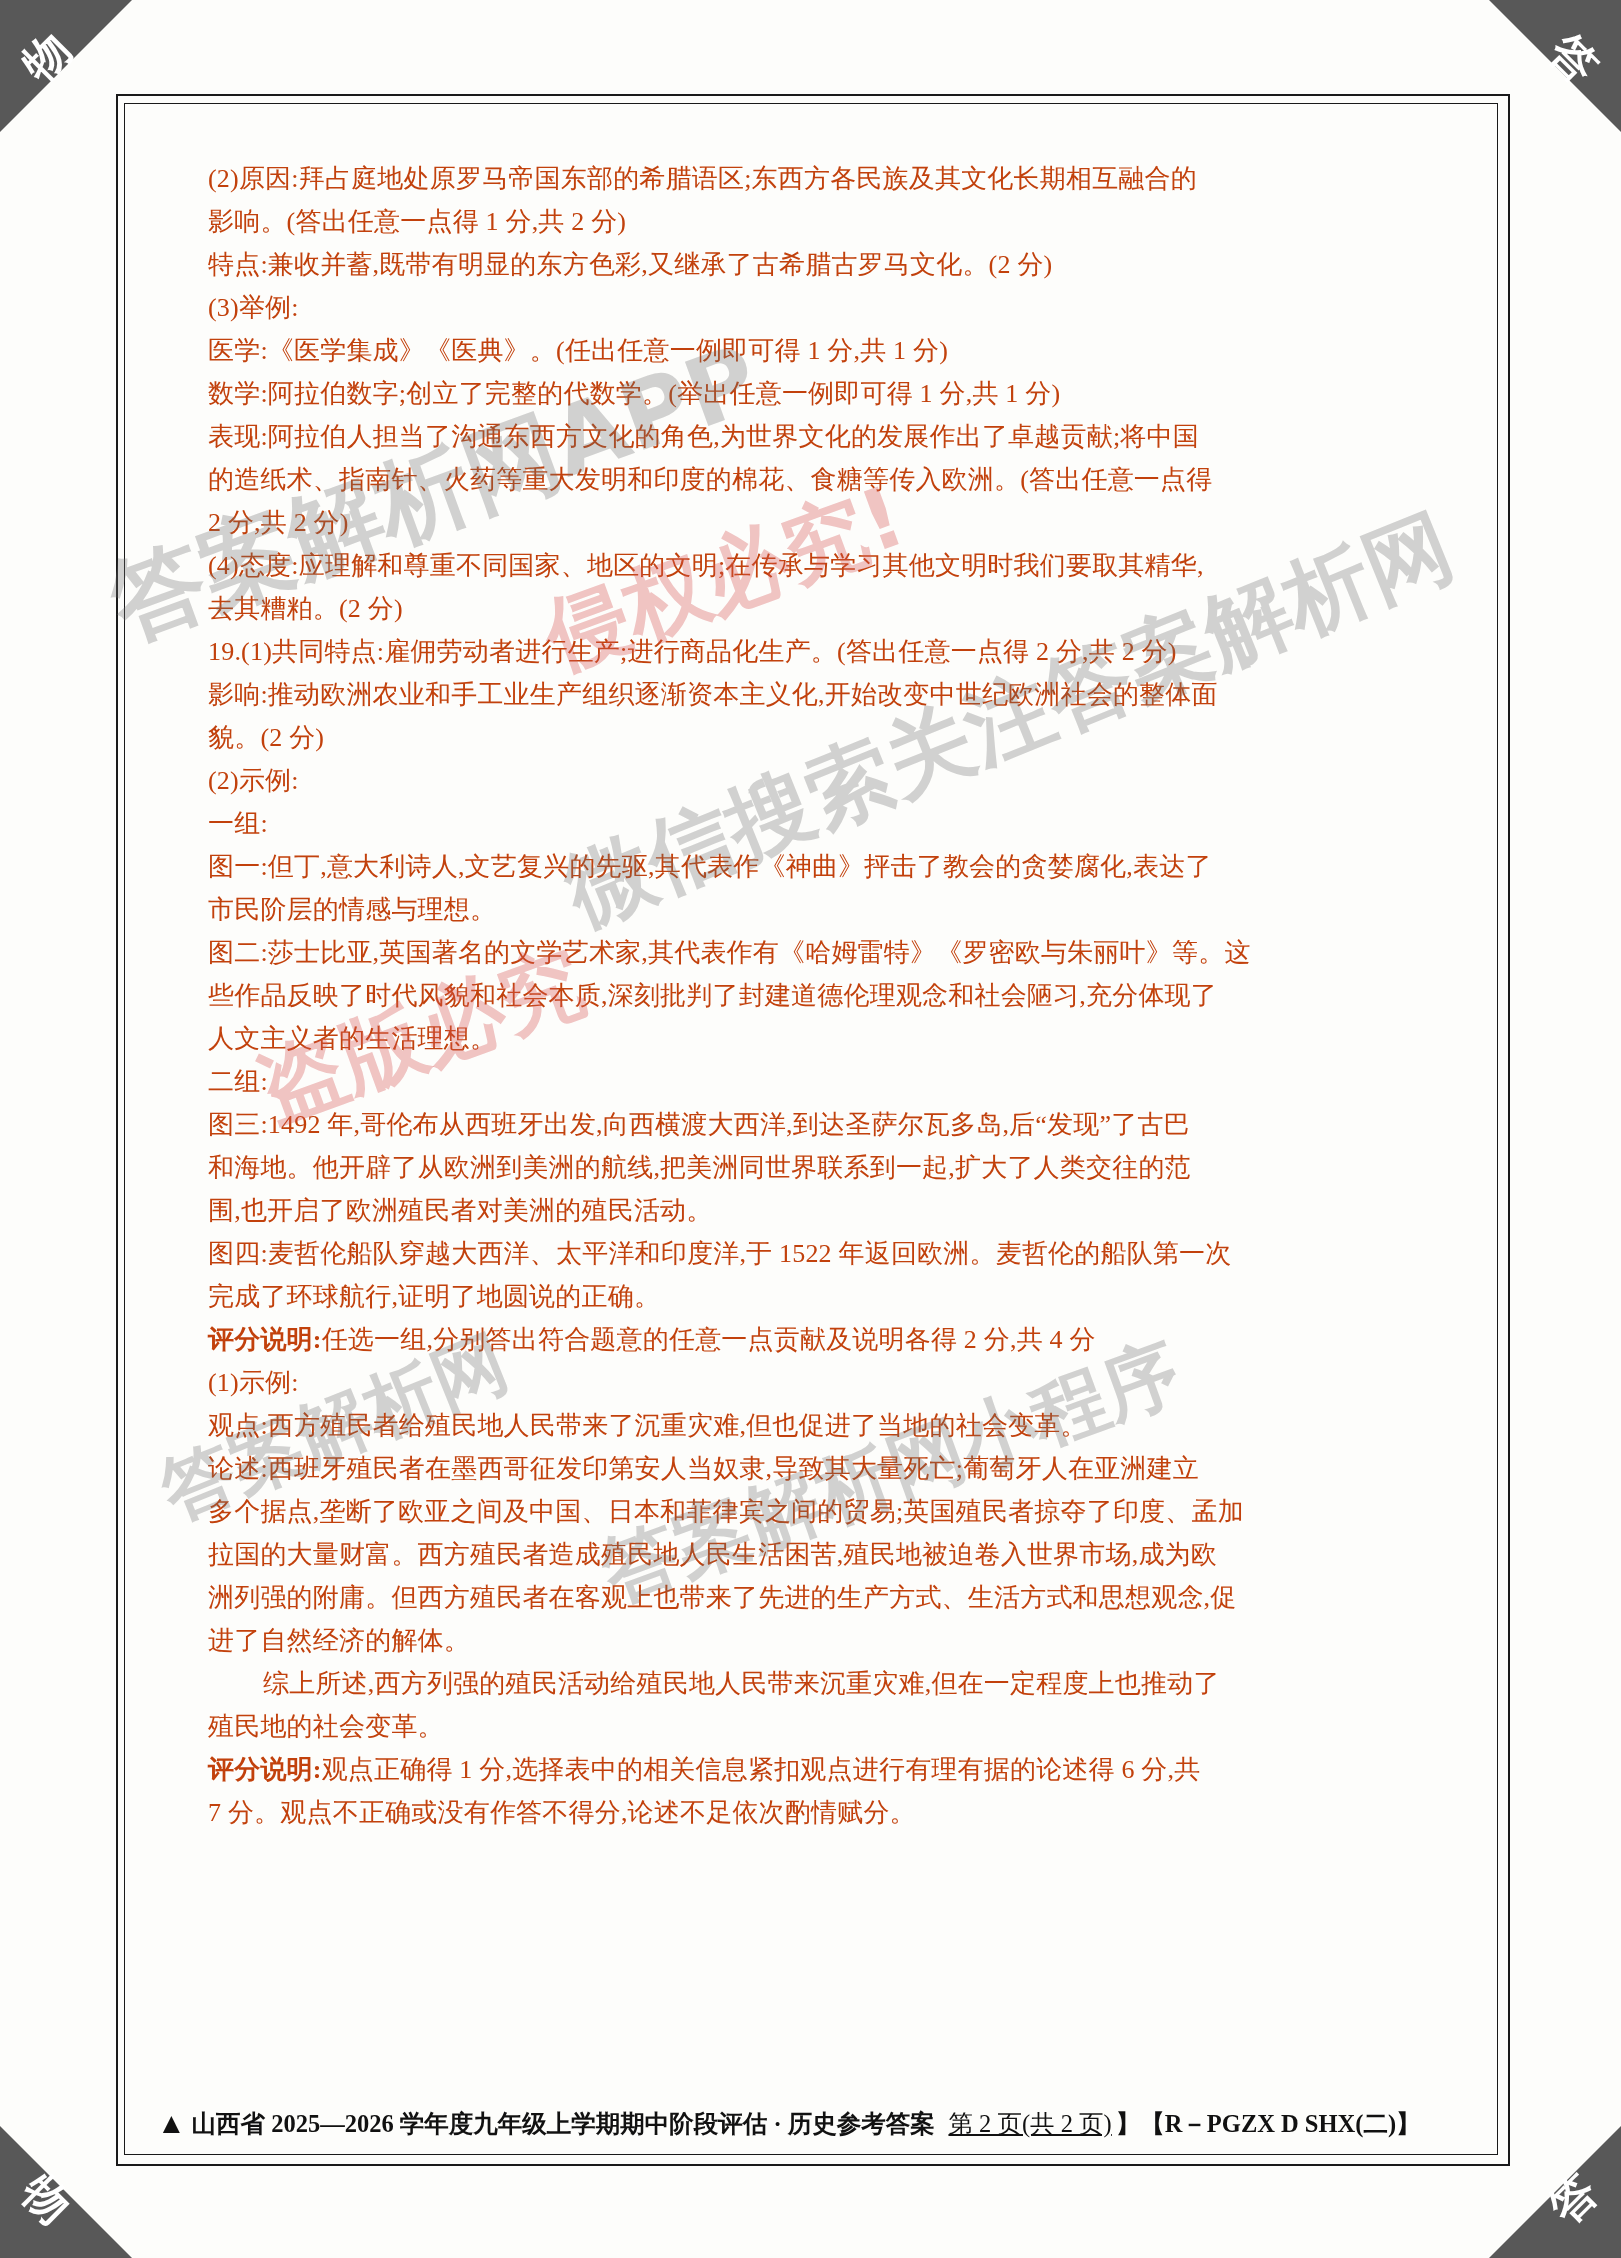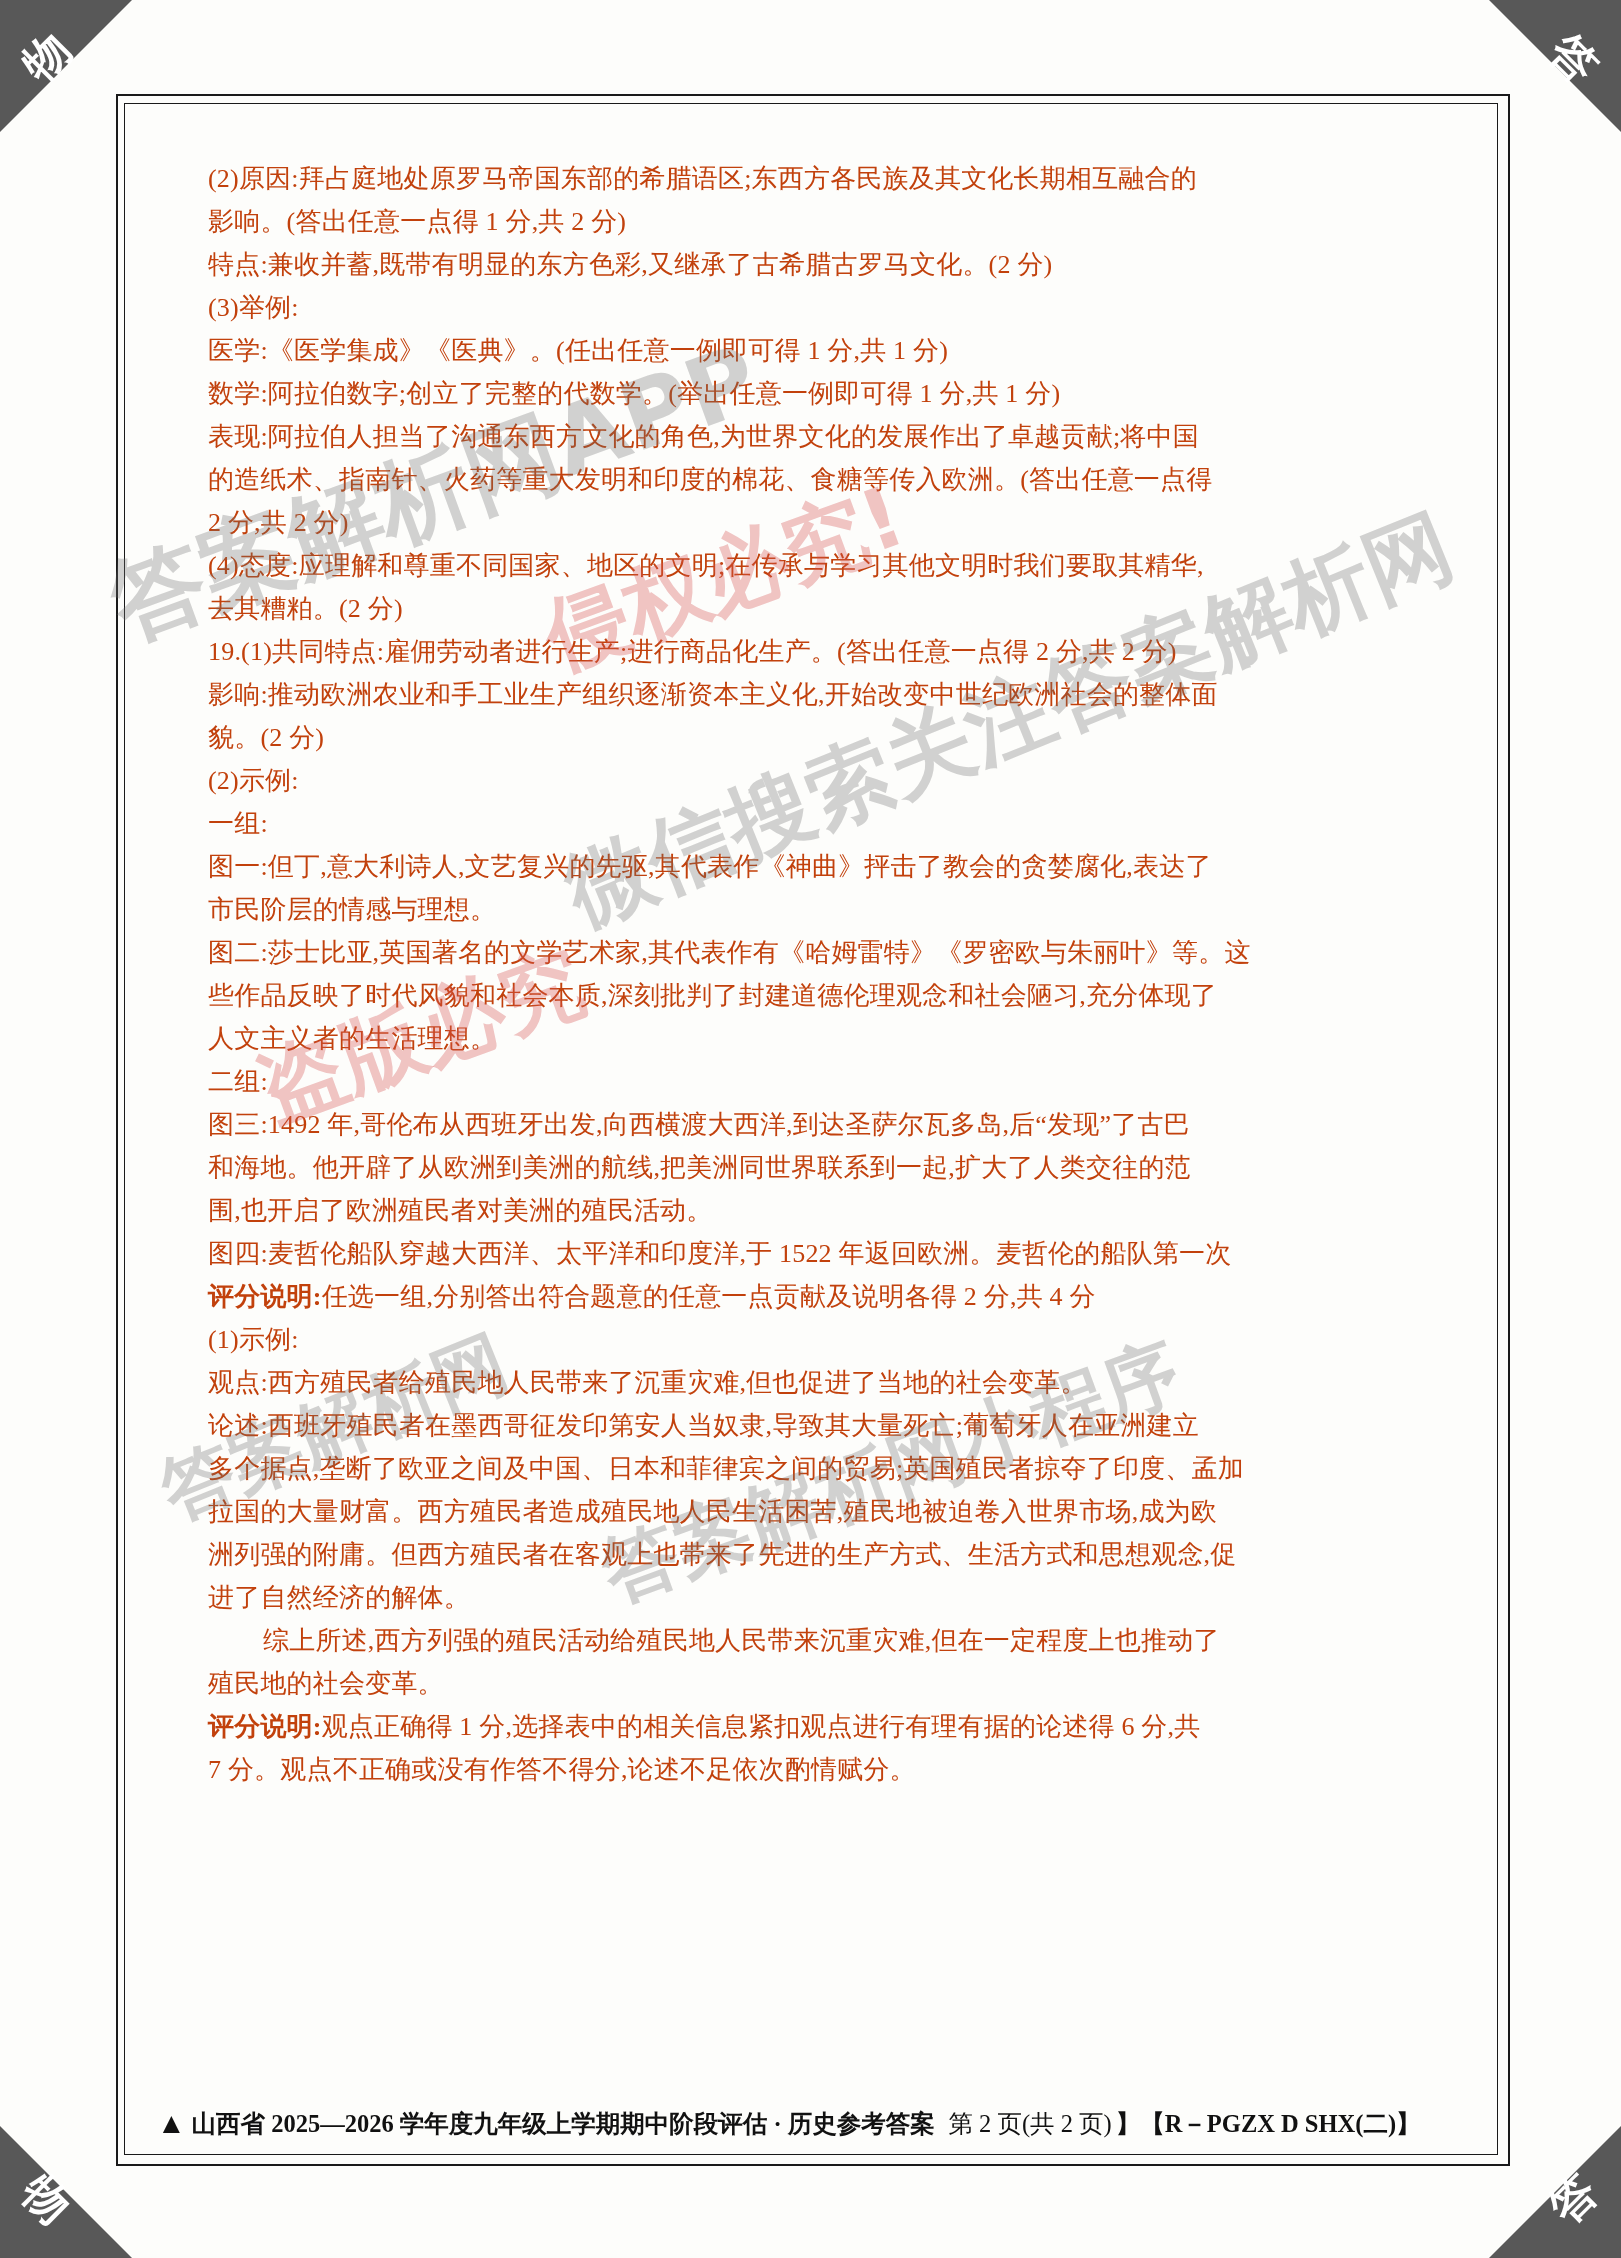--- a/index.html
+++ b/index.html
@@ -216,20 +216,21 @@
     <div class="line">图一:但丁,意大利诗人,文艺复兴的先驱,其代表作《神曲》抨击了教会的贪婪腐化,表达了</div>
     <div class="line">市民阶层的情感与理想。</div>
     <div class="line">图二:莎士比亚,英国著名的文学艺术家,其代表作有《哈姆雷特》《罗密欧与朱丽叶》等。这</div>
     <div class="line">些作品反映了时代风貌和社会本质,深刻批判了封建道德伦理观念和社会陋习,充分体现了</div>
     <div class="line">人文主义者的生活理想。</div>
     <div class="line">二组:</div>
     <div class="line">图三:1492 年,哥伦布从西班牙出发,向西横渡大西洋,到达圣萨尔瓦多岛,后“发现”了古巴</div>
     <div class="line">和海地。他开辟了从欧洲到美洲的航线,把美洲同世界联系到一起,扩大了人类交往的范</div>
     <div class="line">围,也开启了欧洲殖民者对美洲的殖民活动。</div>
     <div class="line">图四:麦哲伦船队穿越大西洋、太平洋和印度洋,于 1522 年返回欧洲。麦哲伦的船队第一次</div>
+    <div class="line">完成了环球航行,证明了地圆说的正确。</div>
 
     <div class="line"><span class="bold-lead">评分说明:</span><span>任选一组,分别答出符合题意的任意一点贡献及说明各得 2 分,共 4 分</span></div>
 
     <div class="line">(1)示例:</div>
     <div class="line">观点:西方殖民者给殖民地人民带来了沉重灾难,但也促进了当地的社会变革。</div>
     <div class="line">论述:西班牙殖民者在墨西哥征发印第安人当奴隶,导致其大量死亡;葡萄牙人在亚洲建立</div>
     <div class="line">多个据点,垄断了欧亚之间及中国、日本和菲律宾之间的贸易;英国殖民者掠夺了印度、孟加</div>
     <div class="line">拉国的大量财富。西方殖民者造成殖民地人民生活困苦,殖民地被迫卷入世界市场,成为欧</div>
     <div class="line">洲列强的附庸。但西方殖民者在客观上也带来了先进的生产方式、生活方式和思想观念,促</div>
     <div class="line">进了自然经济的解体。</div>
@@ -244,18 +245,18 @@
   <div class="wm wm-gray wm1">答案解析网APP</div>
   <div class="wm wm-gray wm2">微信搜索关注答案解析网</div>
   <div class="wm wm-gray wm3">答案解析网小程序</div>
   <div class="wm wm-gray wm4">答案解析网</div>
   <div class="wm wm-red wm5">侵权必究!</div>
   <div class="wm wm-red wm6">盗版必究</div>
 
   <div class="footer">
     <span class="pagemark">▲</span>
     <span class="f-title">山西省 2025—2026 学年度九年级上学期期中阶段评估 · 历史参考答案</span>
-    <span style="margin-left:13.7px;">第 2 页(共 2 页)</span>
+    <span style="margin-left:13.7px;text-decoration:underline;">第 2 页(共 2 页)</span>
     <span class="f-right">】【R－PGZX D SHX(二)】</span>
   </div>
 
 </div>
 
 
 </body></html>

